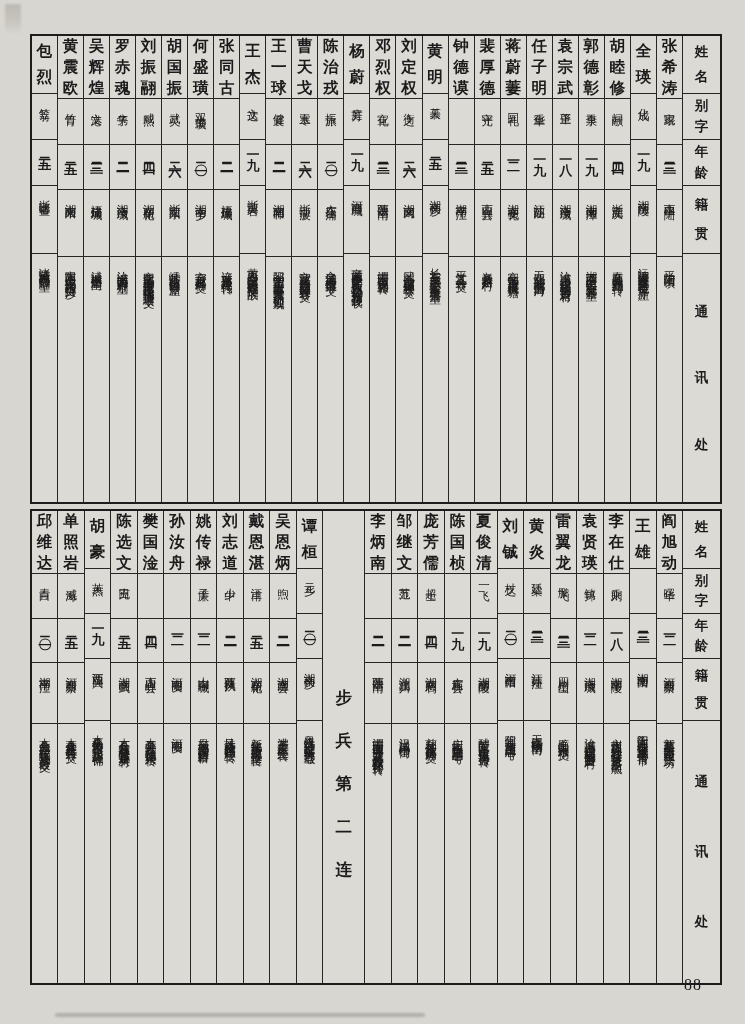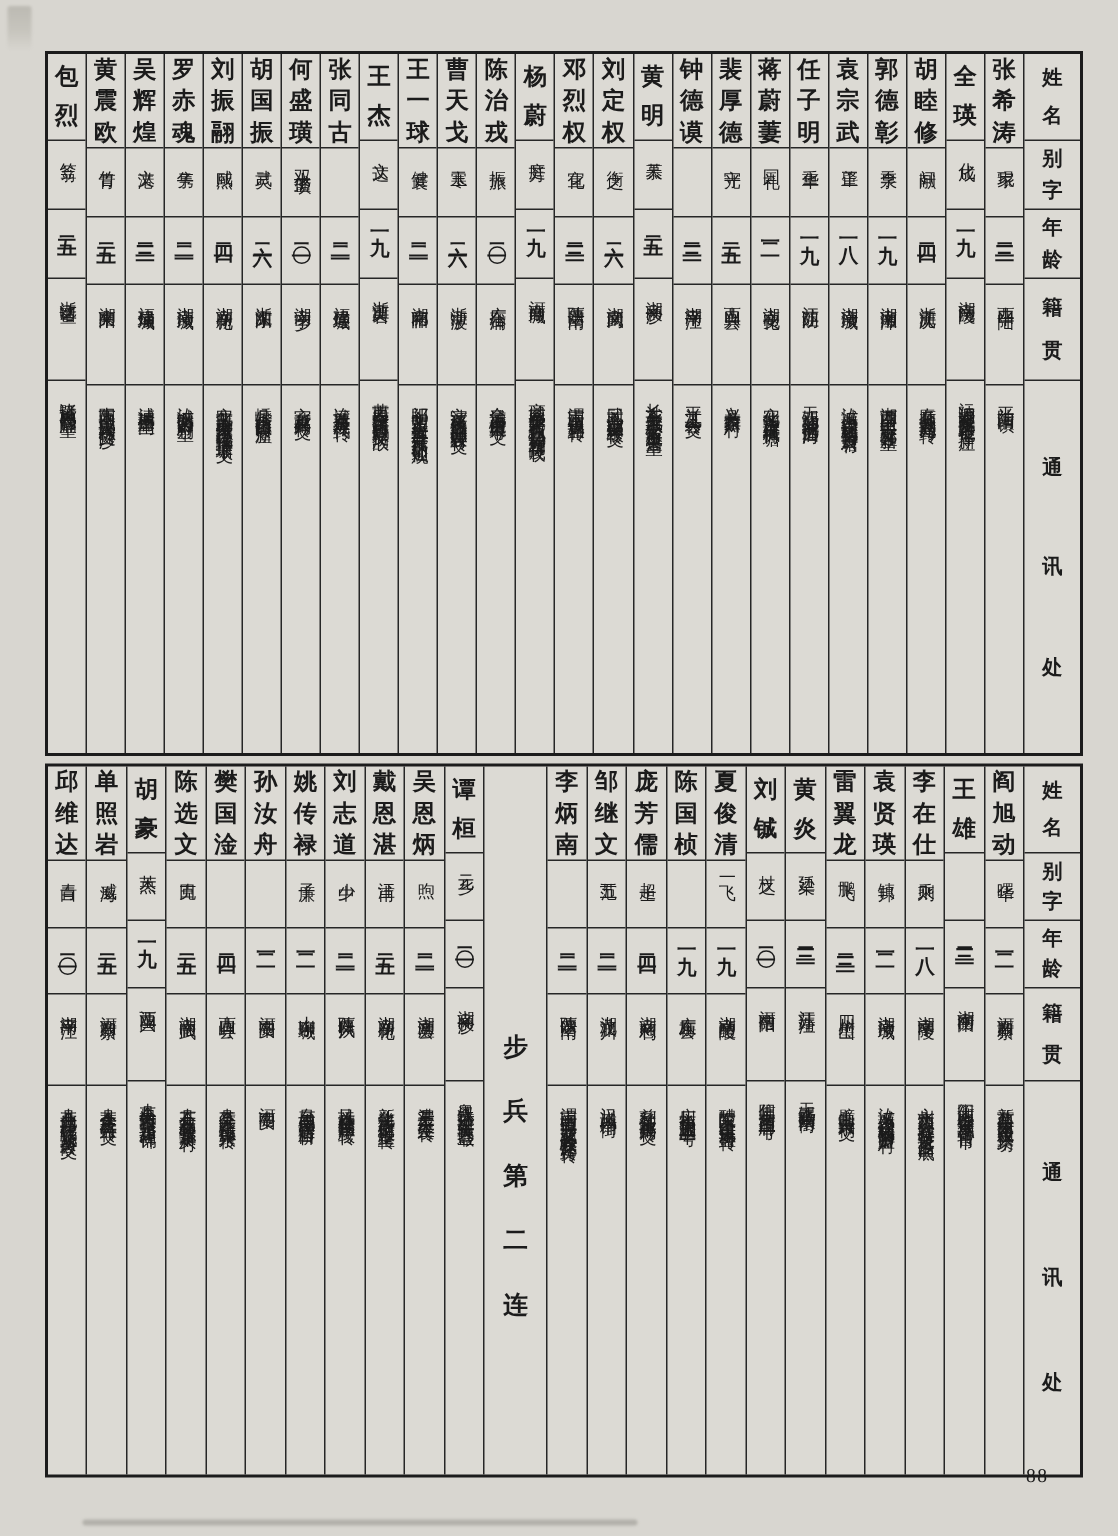--- a/index.html
+++ b/index.html
@@ -50,21 +50,21 @@
   }
   .chars span{display:block;}
   .c-name .chars span{font-size:15.5px;font-weight:700;}
   .hcol .chars span{font-size:13.5px;font-weight:700;letter-spacing:0;}
   .divchars{
     display:flex;flex-direction:column;align-items:center;
     padding-top:176px;gap:21px;box-sizing:border-box;
   }
   .divchars span{font-size:16.5px;font-weight:700;}
   
-  .pagenum{position:absolute;left:684px;top:976px;font-size:13px;letter-spacing:1px;}
+  .pagenum{position:absolute;left:684px;top:976px;font-size:16px;letter-spacing:1px;}
   .scan-artifact-tl{
     position:absolute;left:5px;top:4px;width:16px;height:30px;
     background:linear-gradient(180deg,#9a988f 0%,#b5b3aa 60%,transparent 100%);
     opacity:.45;filter:blur(1px);border-radius:2px;
   }
   .scan-shadow-bottom{
     position:absolute;left:55px;top:1013px;width:370px;height:4px;
     background:#8d8b84;opacity:.5;filter:blur(1.2px);border-radius:2px;
   }
 </style>

